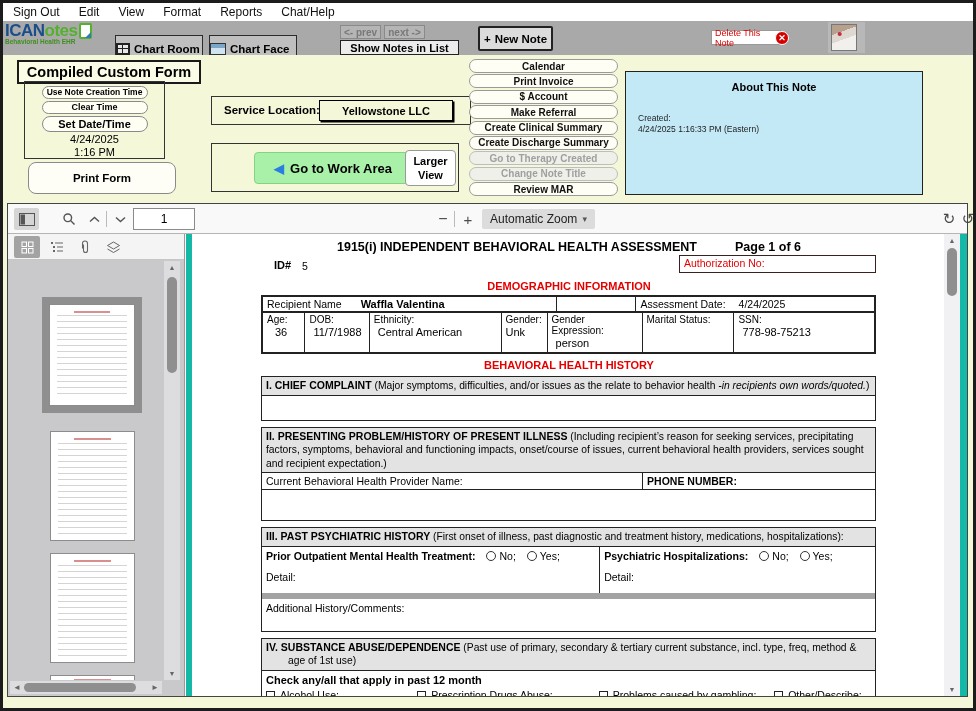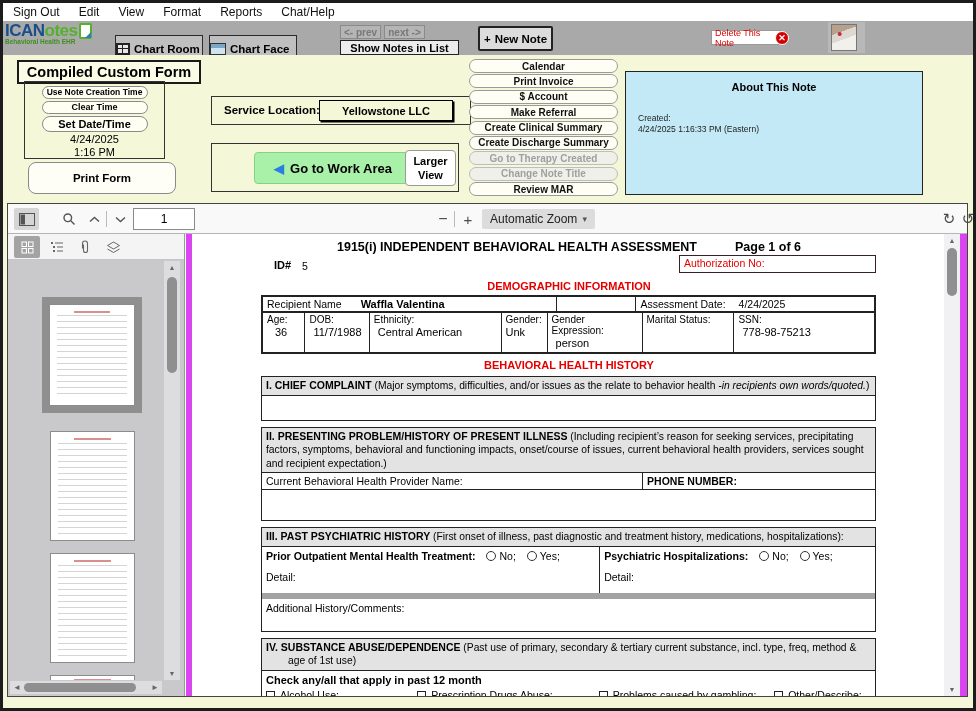--- a/index.html
+++ b/index.html
@@ -132,21 +132,21 @@
   .tlines { position:absolute; left:8%; right:8%; top:10%; bottom:6%;
             background:repeating-linear-gradient(180deg,#d4d4d4 0 1px, transparent 1px 6px); }
   .tred { position:absolute; top:6%; left:28%; width:44%; height:2px; background:#d98f8f; }
   .side-vscroll { position:absolute; right:4px; top:27px; bottom:16px; width:16px; background:#dddde0; }
   .side-vthumb { position:absolute; left:3px; top:16px; width:10px; height:96px; background:#8f8f8f; border-radius:6px; }
   .scroll-arrow { position:absolute; width:100%; text-align:center; font-size:7px; color:#666; }
   .side-hscroll { position:absolute; left:2px; bottom:2px; width:152px; height:13px; background:#dddde0; }
   .side-hthumb { position:absolute; left:14px; top:2px; width:112px; height:9px; background:#8f8f8f; border-radius:5px; }
   .h-arrow { position:absolute; top:2px; font-size:8px; color:#666; }
 
-  .main { position:absolute; left:178px; right:0; top:0; bottom:0; background:#d946ef;padding-left:28px; }
+  .main { position:absolute; left:178px; right:0; top:0; bottom:0; background:#14b8a6;padding-left:28px; }
   .page { position:absolute; left:6px; top:0; width:754px; height:100%; background:#fff; overflow:hidden;
           color:#000; font-size:10.5px; }
   .main-vscroll { position:absolute; right:7px; top:0; bottom:0; width:16px; background:#f1f1f3; }
   .main-vthumb { position:absolute; left:3px; top:14px; width:10px; height:48px; background:#8f8f8f; border-radius:6px; }
 
   
   .f-titlerow { display:flex; justify-content:center; gap:38px; margin-top:6px;
                 font-weight:bold; font-size:12.5px; }
   .f-idrow { position:relative; height:26px; }
   .f-id-label { position:absolute; left:82px; top:5px; font-weight:bold; font-size:11px; }

